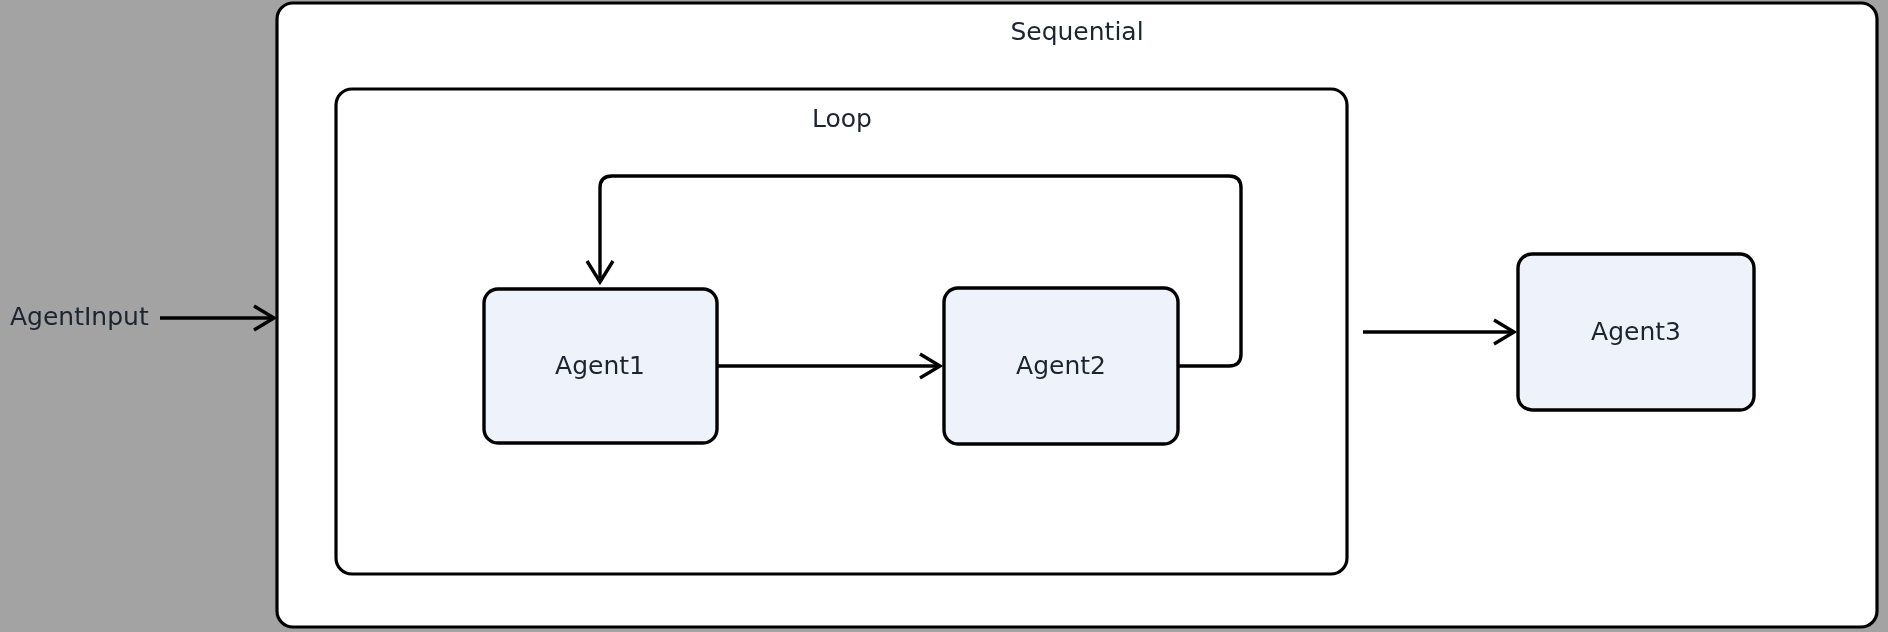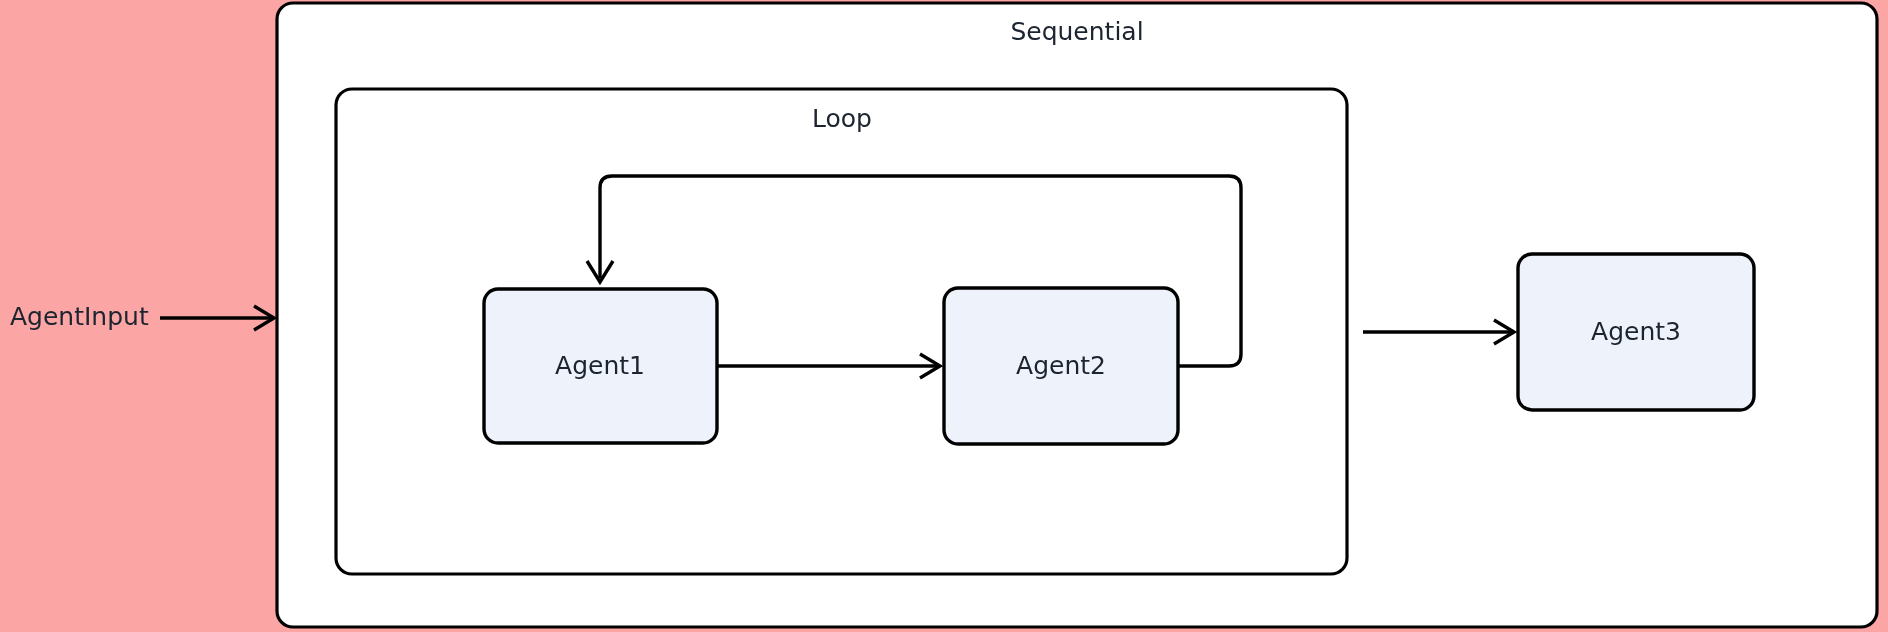--- a/index.html
+++ b/index.html
@@ -11,21 +11,21 @@
   body {
     width: 1888px;
     height: 632px;
     overflow: hidden;
     font-family: "DejaVu Sans", "Liberation Sans", sans-serif;
   }
   #diagram-root {
     position: relative;
     width: 1888px;
     height: 632px;
-    background: #fca5a5;
+    background: #a3a3a3;
   }
   svg.diagram-canvas {
     position: absolute;
     top: 0;
     left: 0;
     width: 1888px;
     height: 632px;
     display: block;
   }
   .container-box {

